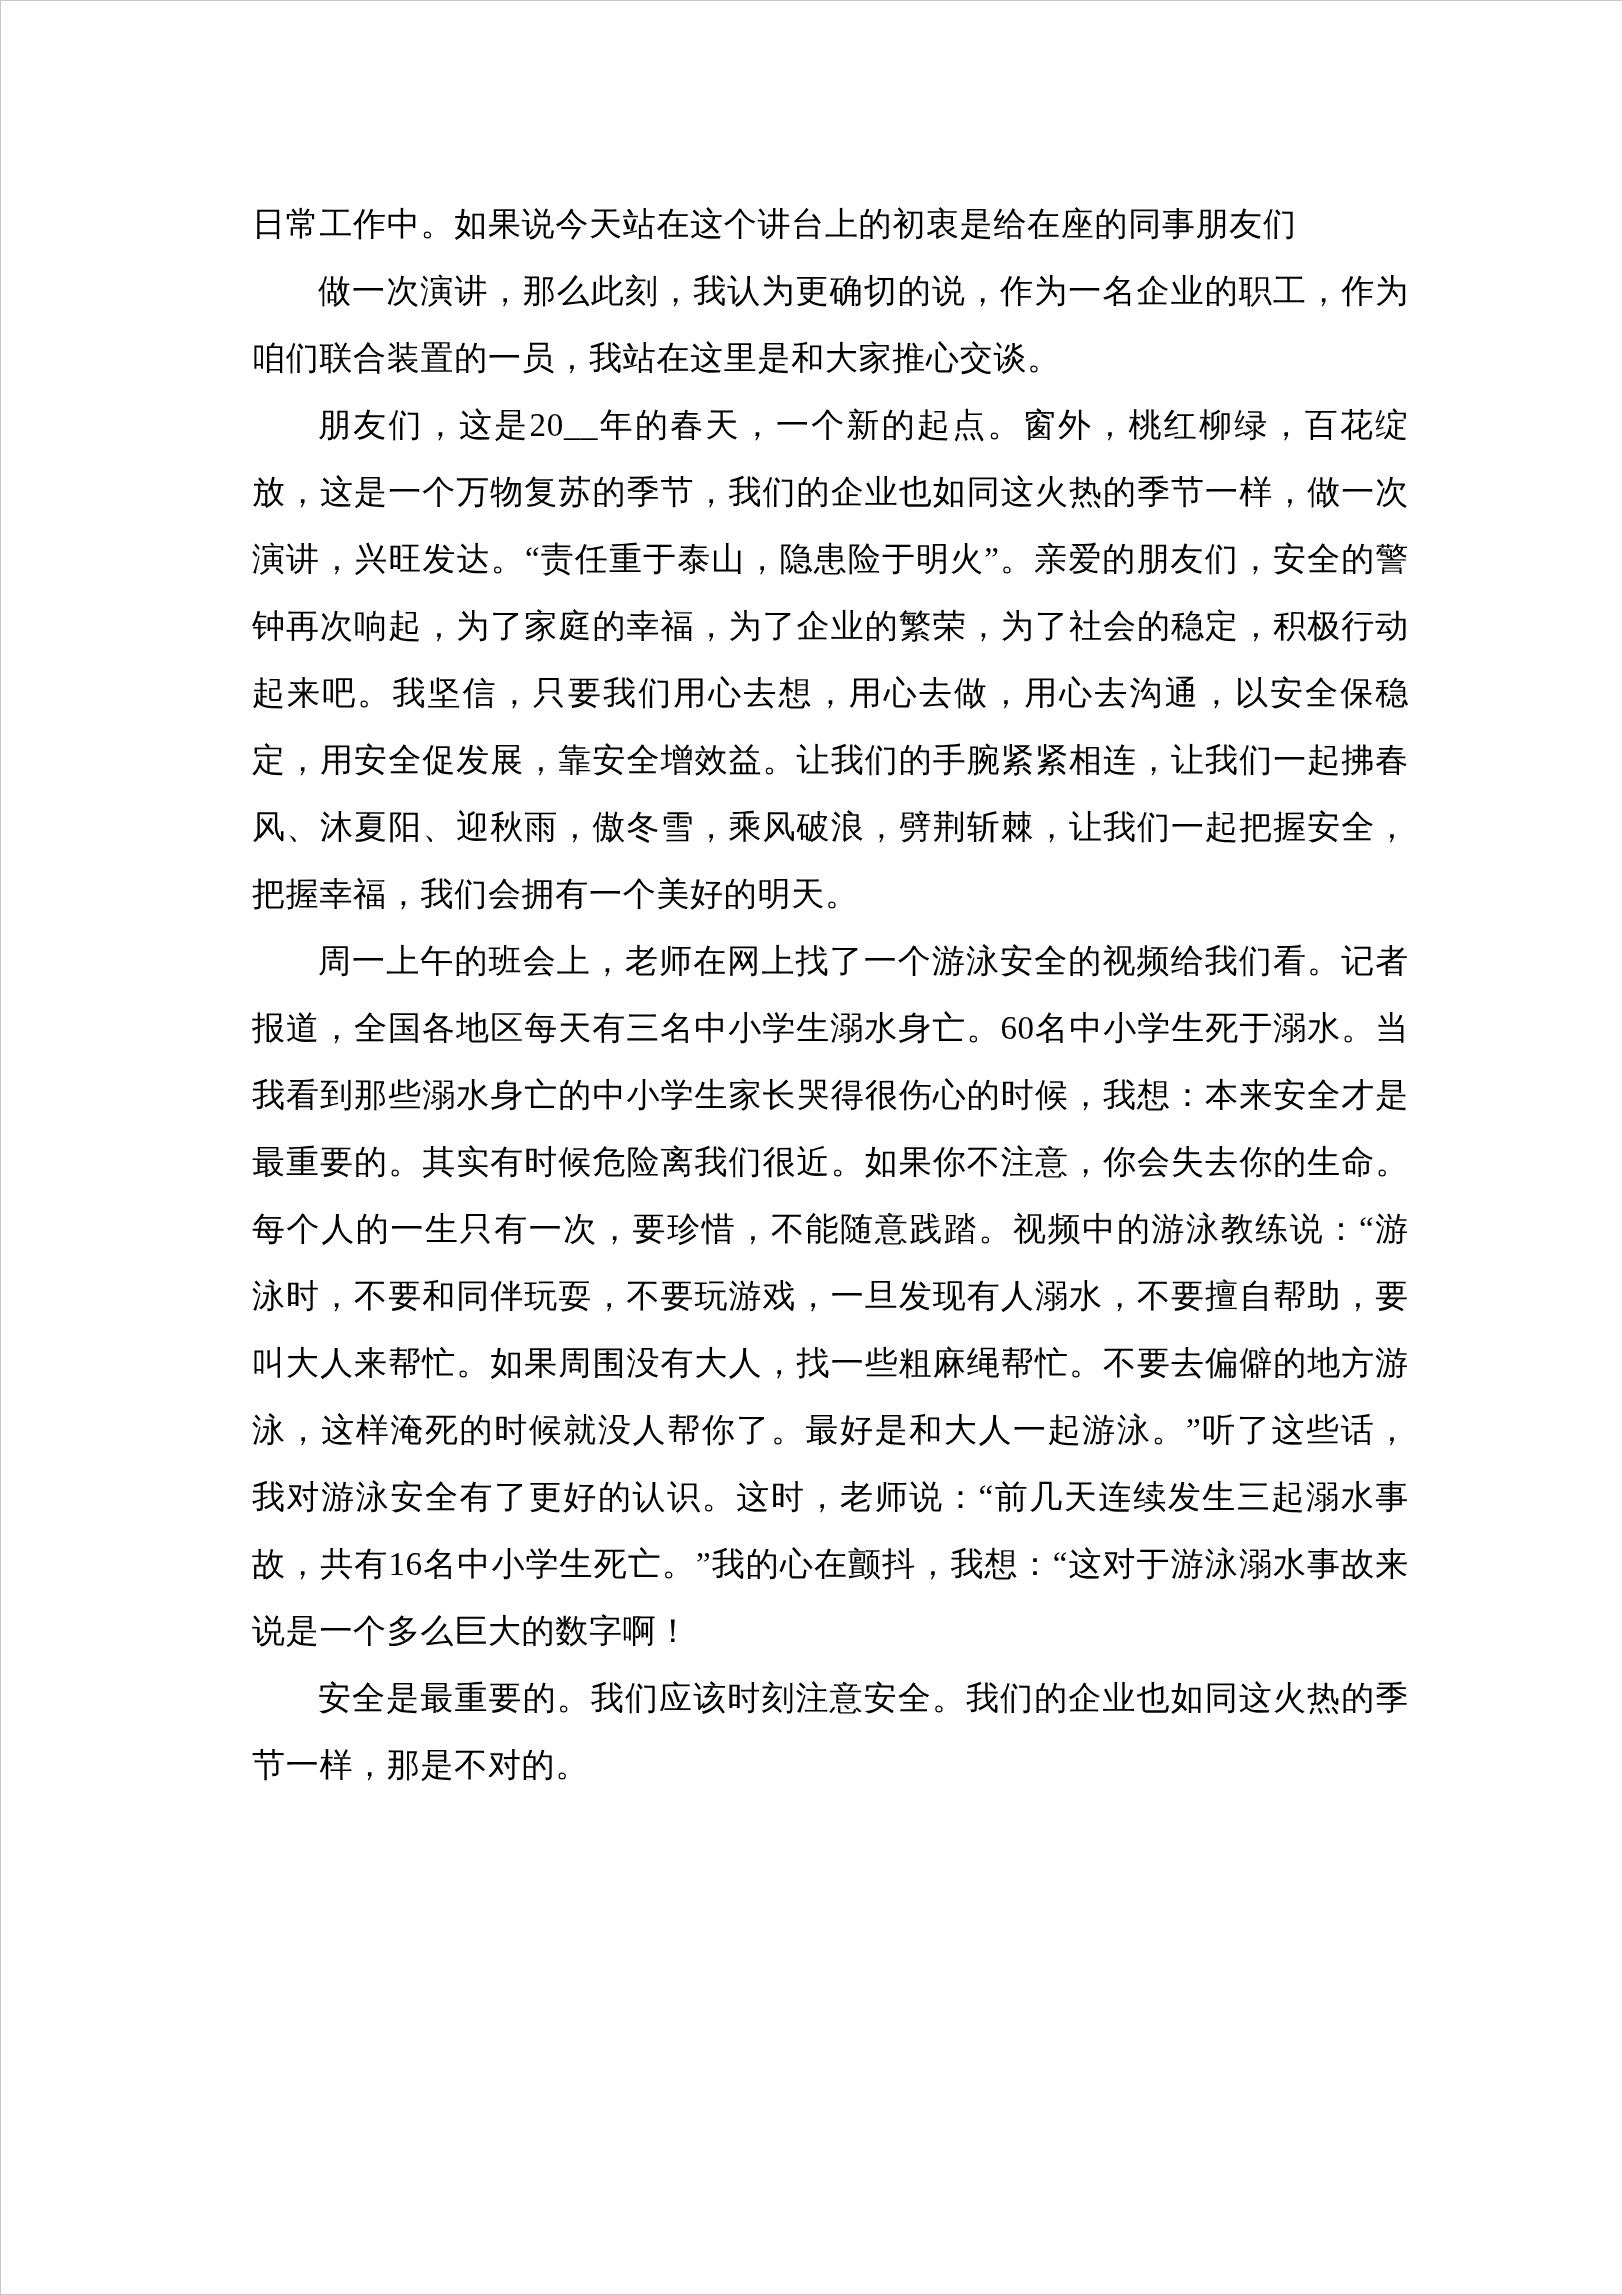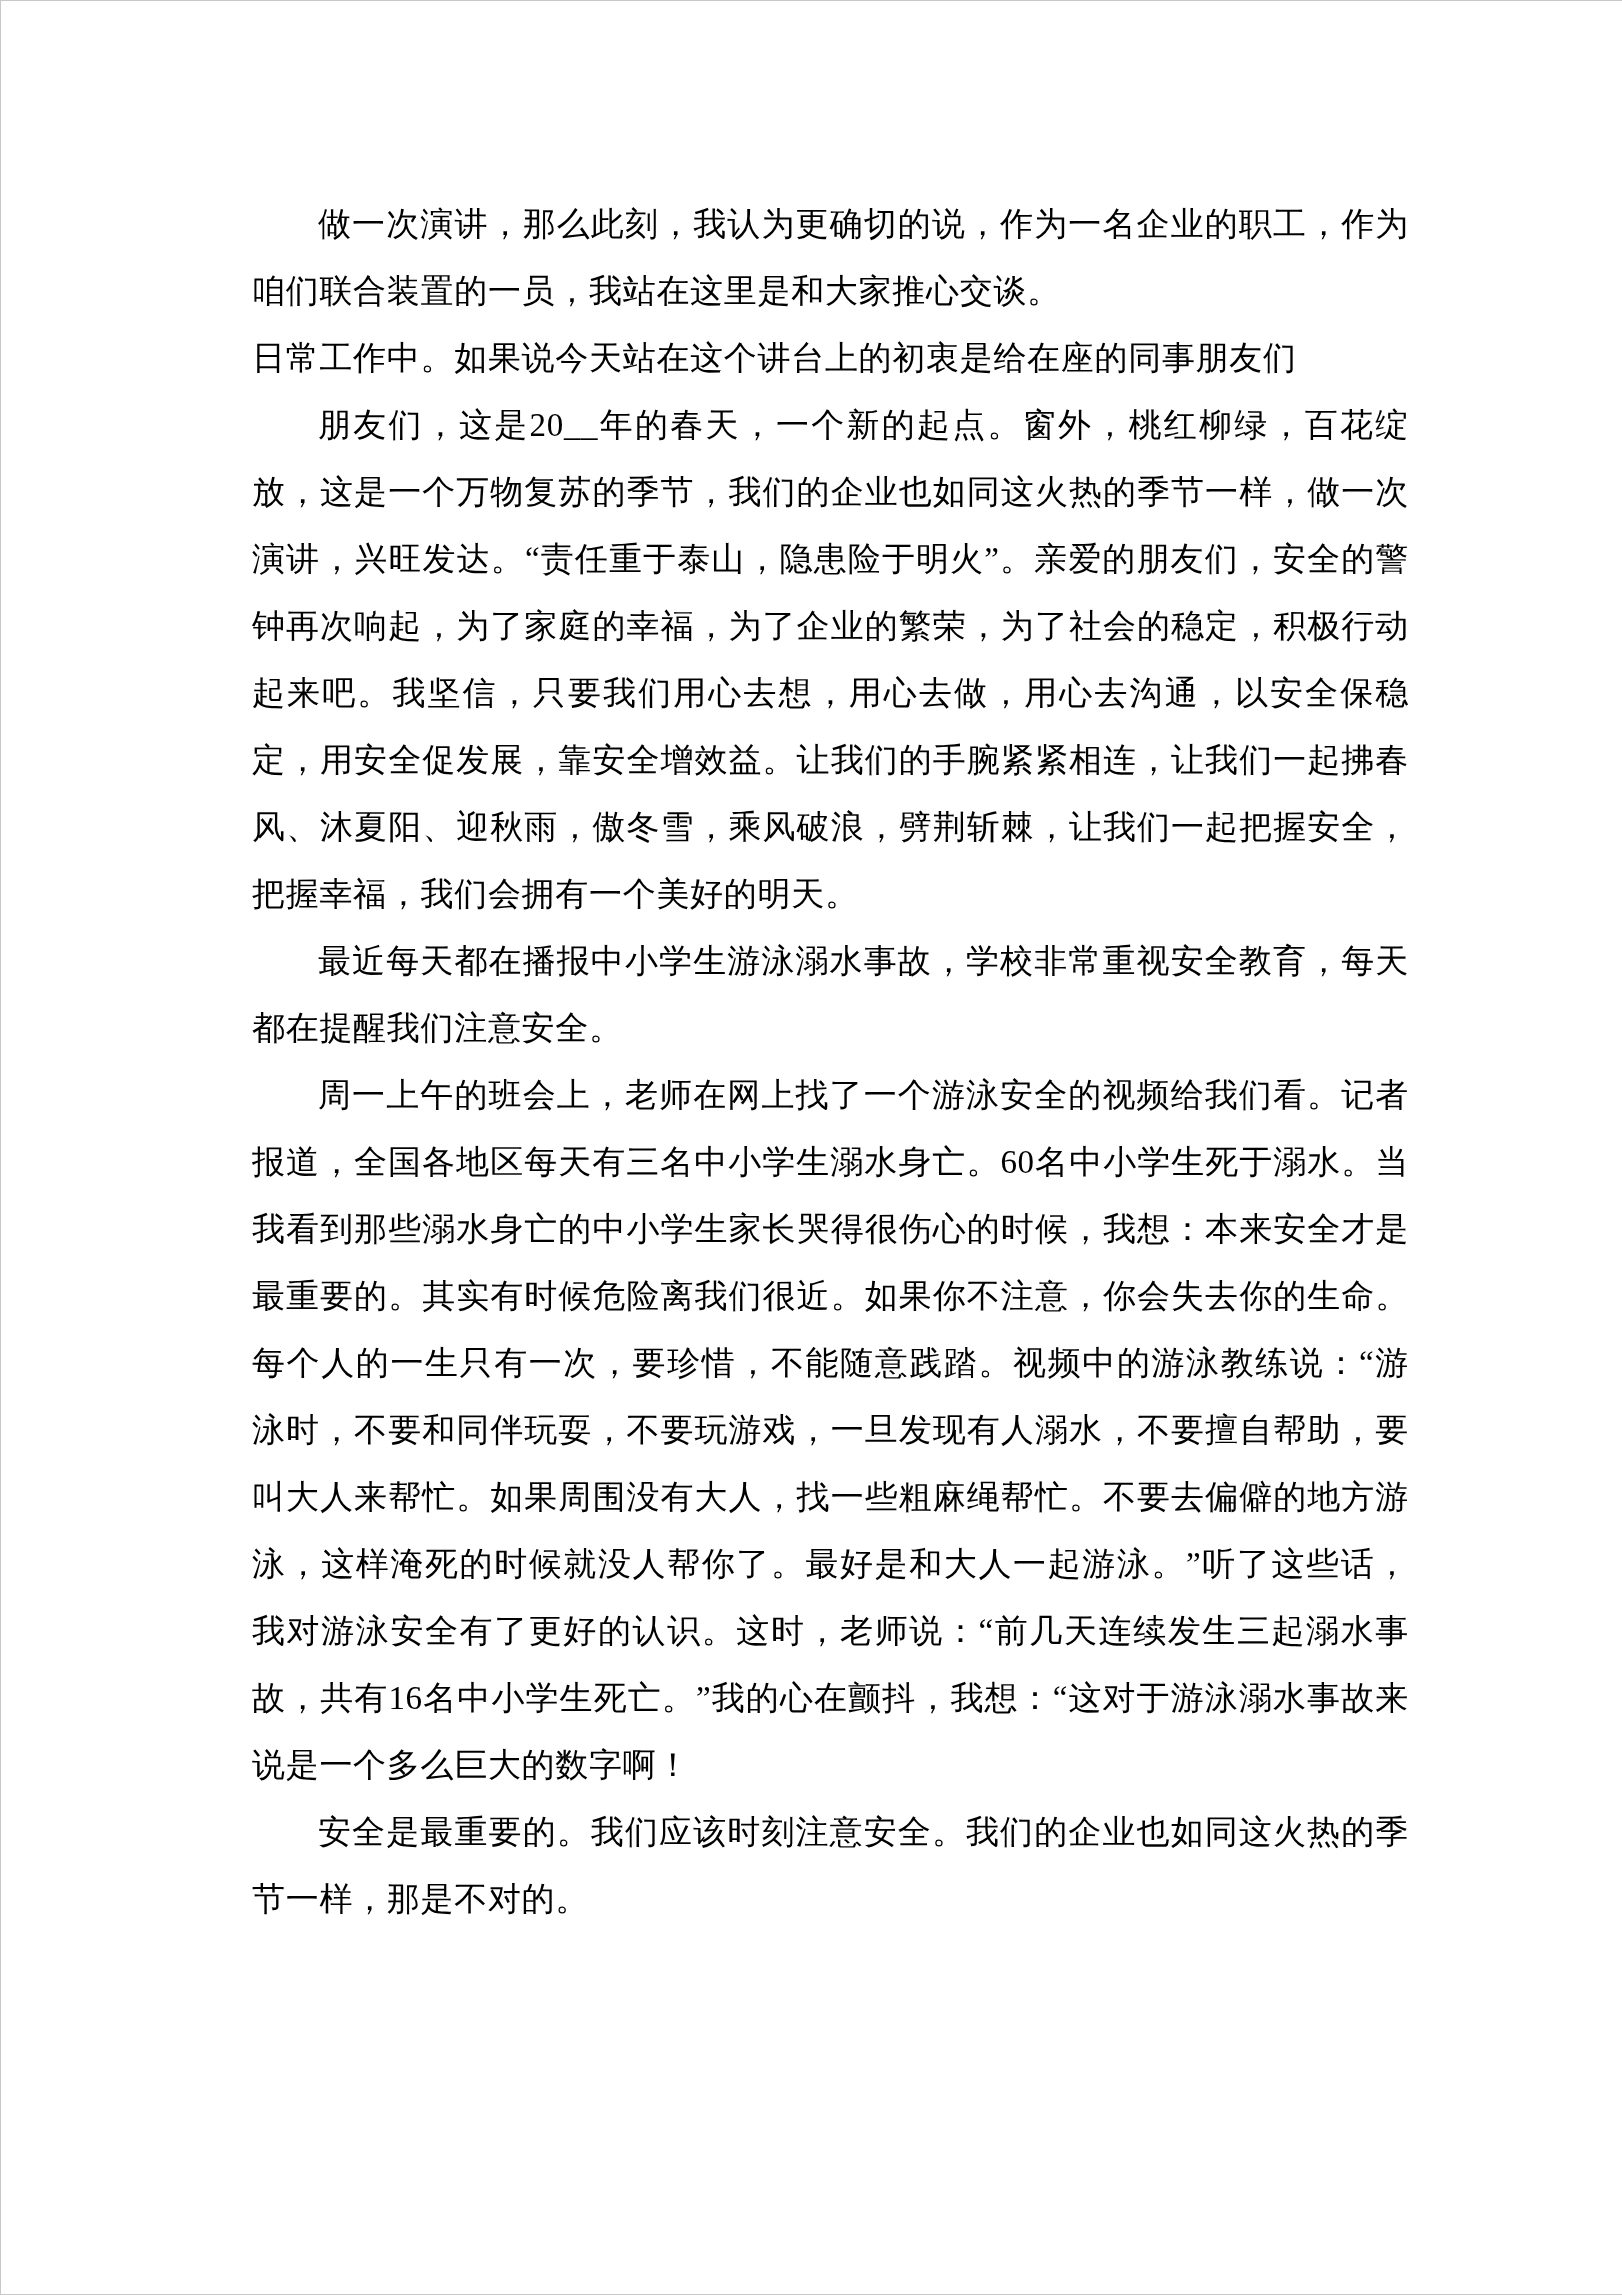--- a/index.html
+++ b/index.html
@@ -34,21 +34,20 @@
   }
   p.para.indent {
     text-indent: 2em;
   }
 </style>
 </head>
 <body>
 
 <div class="page">
   <div class="content" id="doc-content">
+      <p class="para">日常工作中。如果说今天站在这个讲台上的初衷是给在座的同事朋友们</p>
       <p class="para indent">做一次演讲，那么此刻，我认为更确切的说，作为一名企业的职工，作为咱们联合装置的一员，我站在这里是和大家推心交谈。</p>
-      <p class="para">日常工作中。如果说今天站在这个讲台上的初衷是给在座的同事朋友们</p>
       <p class="para indent">朋友们，这是20__年的春天，一个新的起点。窗外，桃红柳绿，百花绽放，这是一个万物复苏的季节，我们的企业也如同这火热的季节一样，做一次演讲，兴旺发达。“责任重于泰山，隐患险于明火”。亲爱的朋友们，安全的警钟再次响起，为了家庭的幸福，为了企业的繁荣，为了社会的稳定，积极行动起来吧。我坚信，只要我们用心去想，用心去做，用心去沟通，以安全保稳定，用安全促发展，靠安全增效益。让我们的手腕紧紧相连，让我们一起拂春风、沐夏阳、迎秋雨，傲冬雪，乘风破浪，劈荆斩棘，让我们一起把握安全，把握幸福，我们会拥有一个美好的明天。</p>
-      <p class="para indent">最近每天都在播报中小学生游泳溺水事故，学校非常重视安全教育，每天都在提醒我们注意安全。</p>
       <p class="para indent">周一上午的班会上，老师在网上找了一个游泳安全的视频给我们看。记者报道，全国各地区每天有三名中小学生溺水身亡。60名中小学生死于溺水。当我看到那些溺水身亡的中小学生家长哭得很伤心的时候，我想：本来安全才是最重要的。其实有时候危险离我们很近。如果你不注意，你会失去你的生命。每个人的一生只有一次，要珍惜，不能随意践踏。视频中的游泳教练说：“游泳时，不要和同伴玩耍，不要玩游戏，一旦发现有人溺水，不要擅自帮助，要叫大人来帮忙。如果周围没有大人，找一些粗麻绳帮忙。不要去偏僻的地方游泳，这样淹死的时候就没人帮你了。最好是和大人一起游泳。”听了这些话，我对游泳安全有了更好的认识。这时，老师说：“前几天连续发生三起溺水事故，共有16名中小学生死亡。”我的心在颤抖，我想：“这对于游泳溺水事故来说是一个多么巨大的数字啊！</p>
       <p class="para indent">安全是最重要的。我们应该时刻注意安全。我们的企业也如同这火热的季节一样，那是不对的。</p>
     </div>
 </div>
 
 
 </body></html>

